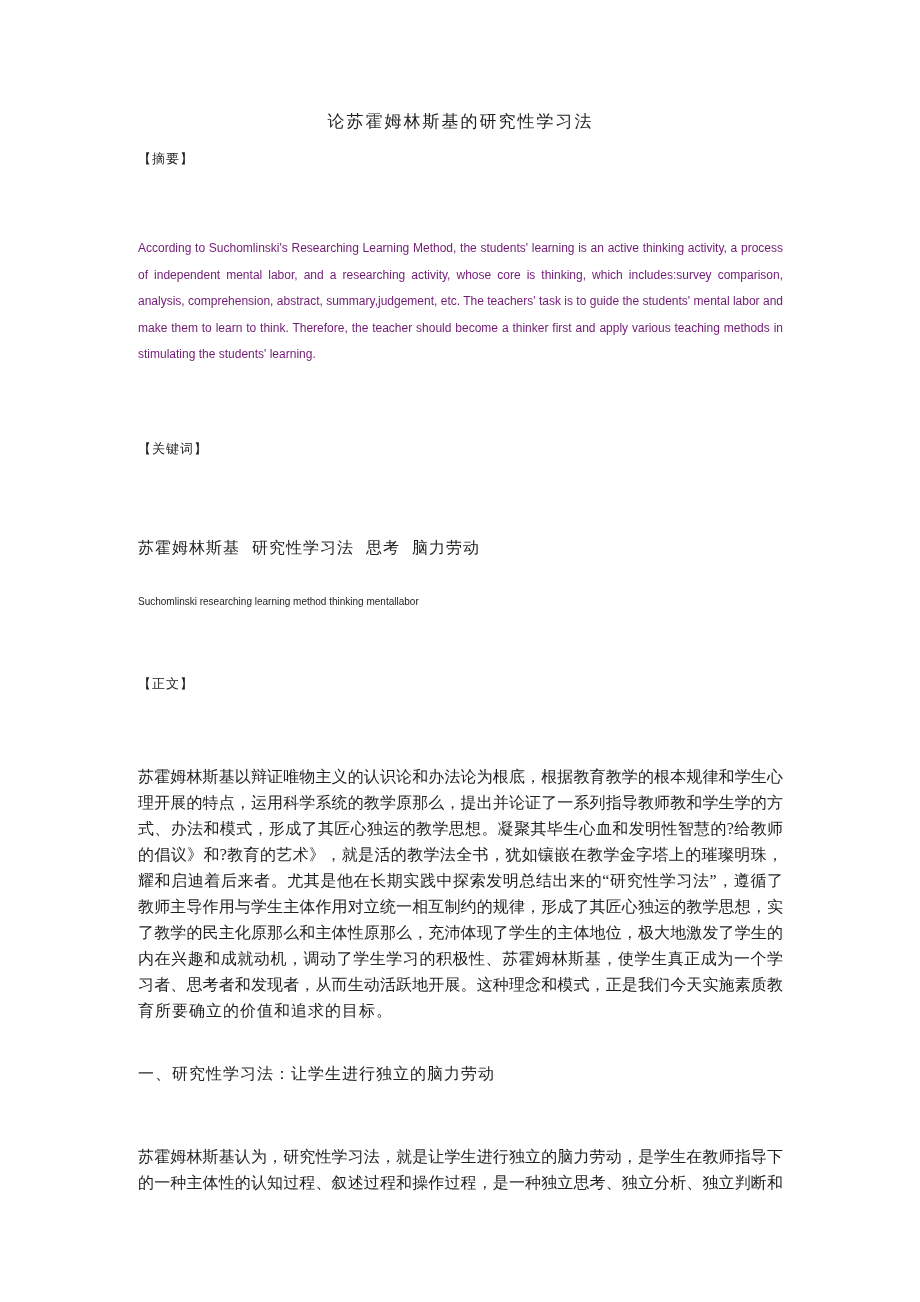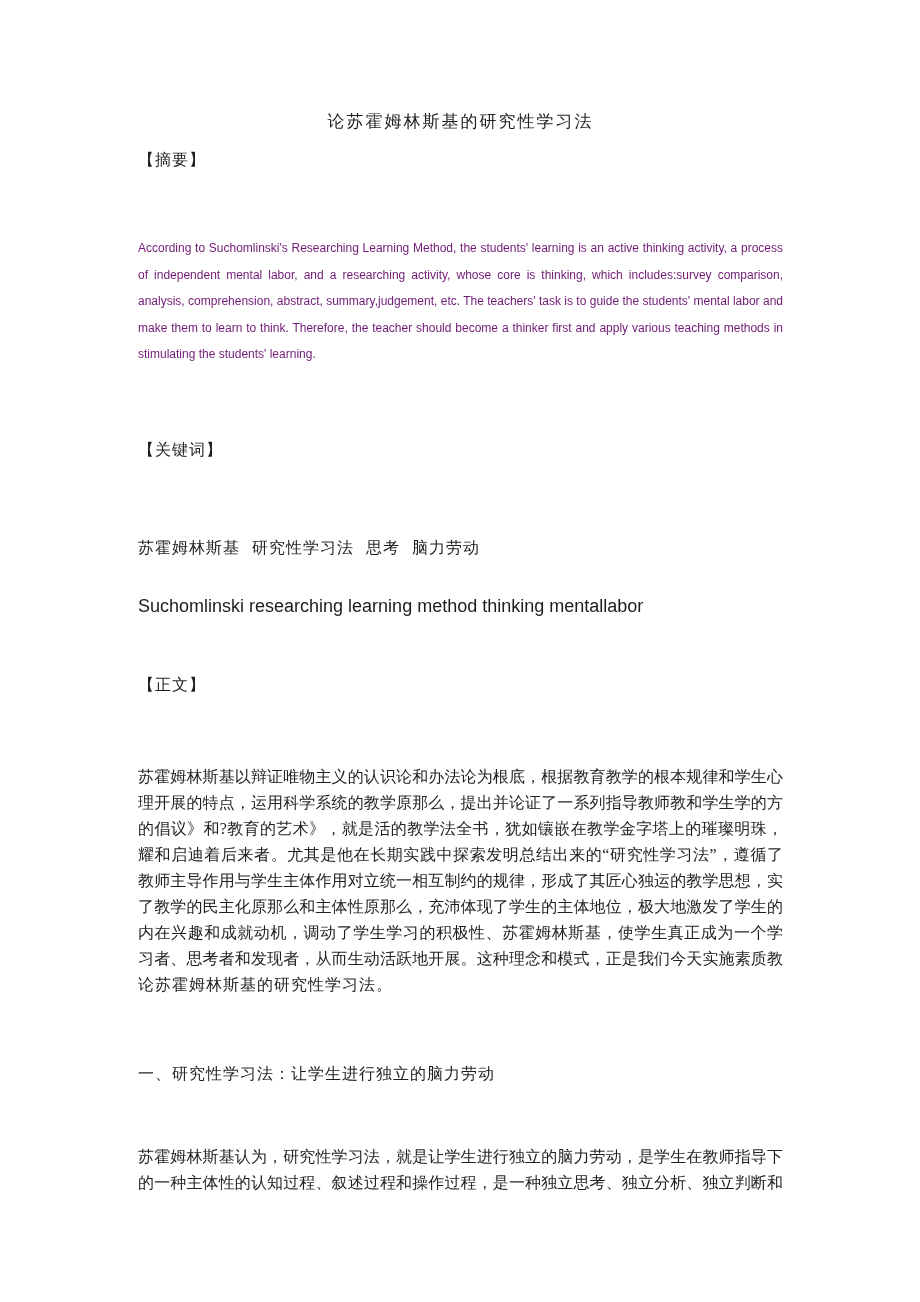--- a/index.html
+++ b/index.html
@@ -23,21 +23,21 @@
   }
   .doc-title {
     top: 110px;
     margin: 0;
     font-size: 17px;
     font-weight: normal;
     letter-spacing: 2px;
     text-align: center;
   }
   .label {
-    font-size: 16px;
+    font-size: 13px;
     letter-spacing: 1px;
   }
   .en-paragraph {
     top: 235px;
     font-family: "Liberation Sans", "DejaVu Sans", sans-serif;
     font-size: 12px;
     line-height: 26.5px;
     text-align: justify;
     color: #701a75;
   }
@@ -45,21 +45,21 @@
     font-size: 16px;
     letter-spacing: 1px;
   }
   .keywords-zh {
     top: 514px;
     word-spacing: 7px;
     margin-top: 24px;
   }
   .en-line {
     font-family: "Liberation Sans", "DejaVu Sans", sans-serif;
-    font-size: 18px;
+    font-size: 10px;
     color: #1c1c1c;
   }
   .keywords-en { top: 596px; }
   .abstract-label { top: 150px; }
   .keywords-label { top: 440px; }
   .body-label { top: 675px; }
   .zh-paragraph .jline {
     font-size: 16px;
     line-height: 26px;
     height: 26px;
@@ -90,27 +90,28 @@
 
   <div class="block zh-line keywords-zh">苏霍姆林斯基 研究性学习法 思考 脑力劳动</div>
 
   <div class="block en-line keywords-en">Suchomlinski researching learning method thinking mentallabor</div>
 
   <div class="block label body-label">【正文】</div>
 
   <div class="block zh-paragraph main-paragraph">
     <div class="jline">苏霍姆林斯基以辩证唯物主义的认识论和办法论为根底，根据教育教学的根本规律和学生心</div>
     <div class="jline">理开展的特点，运用科学系统的教学原那么，提出并论证了一系列指导教师教和学生学的方</div>
+    <div class="jline">式、办法和模式，形成了其匠心独运的教学思想。凝聚其毕生心血和发明性智慧的?给教师</div>
     <div class="jline">的倡议》和?教育的艺术》，就是活的教学法全书，犹如镶嵌在教学金字塔上的璀璨明珠，照</div>
     <div class="jline">耀和启迪着后来者。尤其是他在长期实践中探索发明总结出来的“研究性学习法”，遵循了</div>
     <div class="jline">教师主导作用与学生主体作用对立统一相互制约的规律，形成了其匠心独运的教学思想，实现</div>
     <div class="jline">了教学的民主化原那么和主体性原那么，充沛体现了学生的主体地位，极大地激发了学生的</div>
     <div class="jline">内在兴趣和成就动机，调动了学生学习的积极性、苏霍姆林斯基，使学生真正成为一个学</div>
     <div class="jline">习者、思考者和发现者，从而生动活跃地开展。这种理念和模式，正是我们今天实施素质教</div>
-    <div class="jline last">论苏霍姆林斯基的研究性学习法。</div>
+    <div class="jline last">育所要确立的价值和追求的目标。</div>
   </div>
 
   <div class="block zh-line section-heading">一、研究性学习法：让学生进行独立的脑力劳动</div>
 
   <div class="block zh-paragraph second-paragraph">
     <div class="jline">苏霍姆林斯基认为，研究性学习法，就是让学生进行独立的脑力劳动，是学生在教师指导下</div>
     <div class="jline">的一种主体性的认知过程、叙述过程和操作过程，是一种独立思考、独立分析、独立判断和</div>
   </div>
 
 </div>

